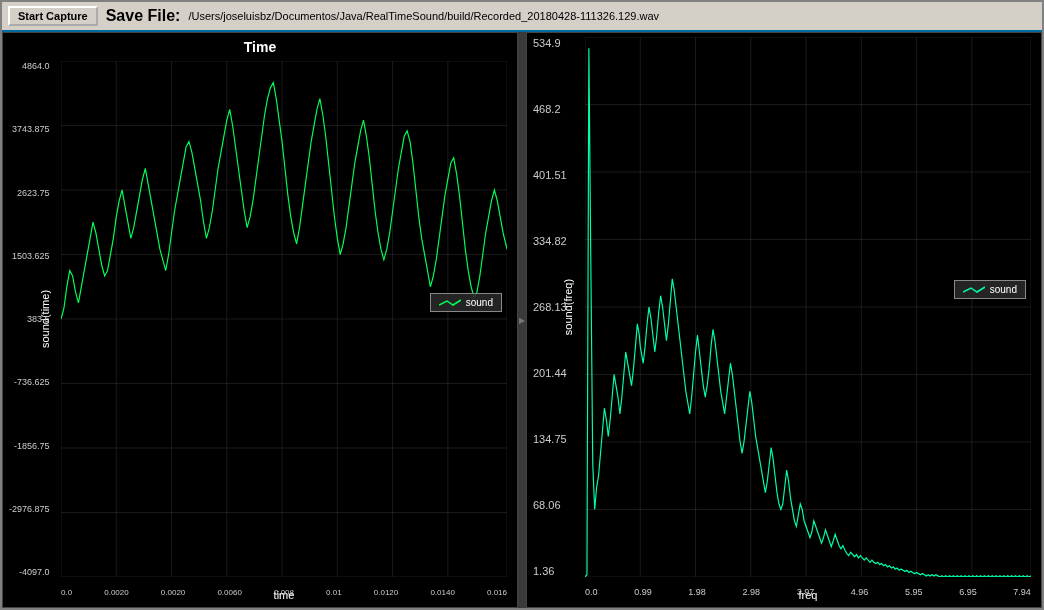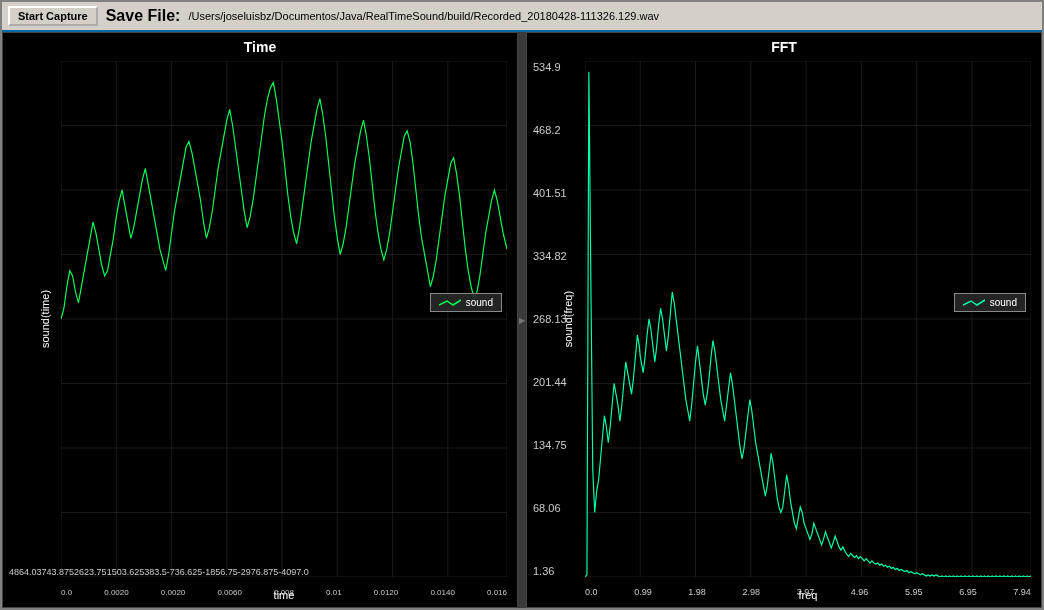--- a/index.html
+++ b/index.html
@@ -128,21 +128,21 @@
   </div>
 
   <div id="charts-container">
 
     <div class="chart-panel">
       <div class="chart-title">Time</div>
       <div style="flex:1; position:relative; margin: 4px 10px 30px 58px;">
         <div class="y-axis-label">sound(time)</div>
         <div class="x-axis-label">time</div>
 
-        <div style="position:absolute; left:-52px; top:0; bottom:0; display:flex; flex-direction:row; justify-content:space-between; align-items:flex-end; color:#ccc; font-size:9px;">
+        <div style="position:absolute; left:-52px; top:0; bottom:0; display:flex; flex-direction:column; justify-content:space-between; align-items:flex-end; color:#ccc; font-size:9px;">
           <span>4864.0</span>
           <span>3743.875</span>
           <span>2623.75</span>
           <span>1503.625</span>
           <span>383.5</span>
           <span>-736.625</span>
           <span>-1856.75</span>
           <span>-2976.875</span>
           <span>-4097.0</span>
         </div>
@@ -187,21 +187,20 @@
               <polyline points="0,7 8,3 14,7 22,2" fill="none" stroke="#00ff55" stroke-width="1.5"></polyline>
             </svg>
           <span class="legend-text">sound</span>
         </div>
       </div>
     </div>
 
     <div class="divider-bar"></div>
 
     <div class="chart-panel">
-      <div class="chart-title">FFT</div>
       <div style="flex:1; position:relative; margin: 4px 10px 30px 58px;">
         <div class="y-axis-label">sound(freq)</div>
         <div class="x-axis-label">freq</div>
 
         <div style="position:absolute; left:-52px; top:0; bottom:0; display:flex; flex-direction:column; justify-content:space-between; color:#ccc; font-size:11px;">
           <span>534.9</span>
           <span>468.2</span>
           <span>401.51</span>
           <span>334.82</span>
           <span>268.13</span>

